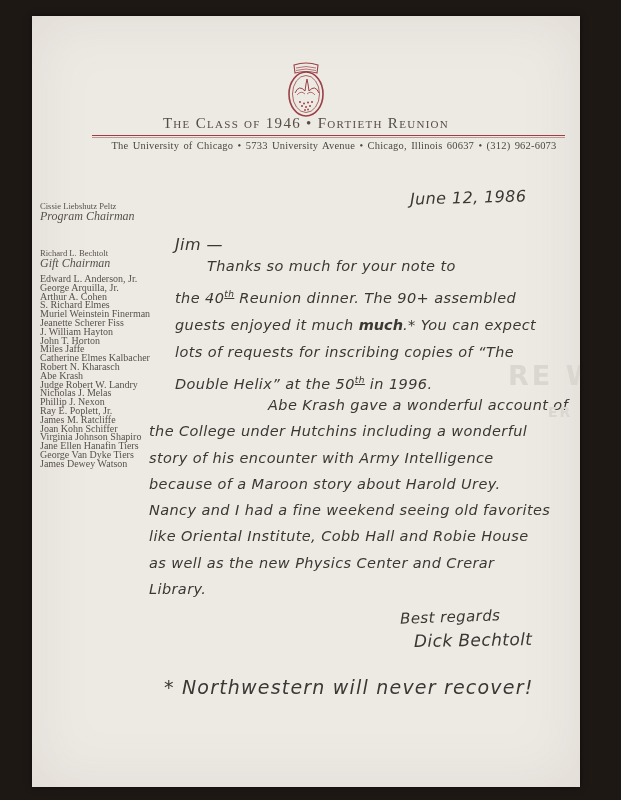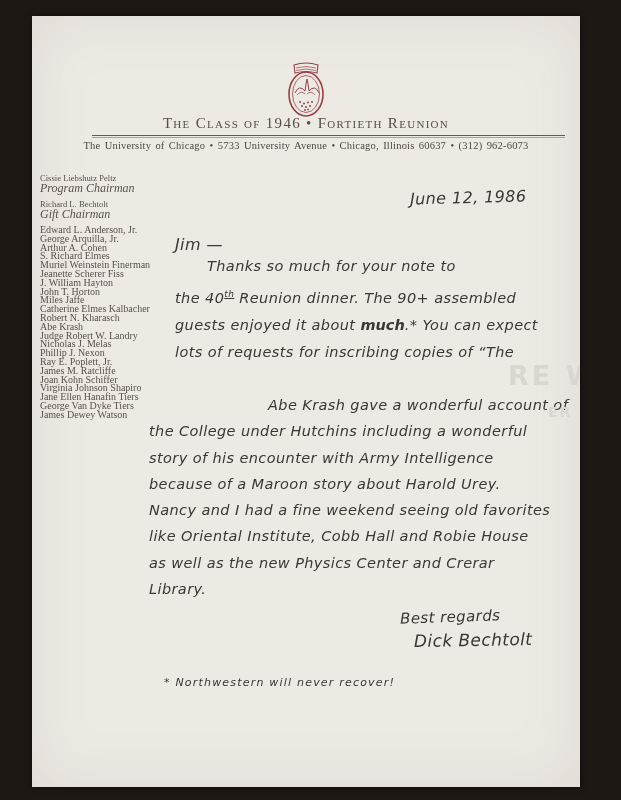--- a/index.html
+++ b/index.html
@@ -22,26 +22,26 @@
     font-family:"Liberation Serif",serif;font-variant:small-caps;
     font-size:15px;letter-spacing:1.3px;color:#544d45;
   }
   .lh-rule{
     position:absolute;top:119px;left:60px;width:473px;height:1px;
     border-top:1.5px solid #9a4146;border-bottom:1px solid #c89496;
   }
   .lh-address{
     position:absolute;top:124px;left:0;width:100%;text-align:center;
     font-family:"Liberation Serif",serif;font-size:10.5px;color:#4c4740;
-    word-spacing:1.5px;letter-spacing:.2px;
+    word-spacing:1.5px;letter-spacing:.2px;padding-left:28px;
   }
   
   .sidebar{position:absolute;left:8px;top:158px;width:132px;color:#57514a;
     font-family:"Liberation Serif",serif;}
-  .chair-block{margin-bottom:7px;}
+  .chair-block{margin-bottom:7px;margin-top:28px;}
   .chair-name{font-size:8.6px;line-height:9.6px;}
   .chair-role{font-size:12px;line-height:9.4px;font-style:italic;}
   .committee-list{margin-top:3px;}
   .committee-name{font-size:10px;line-height:8.8px;white-space:nowrap;}
   
   .hw{
     position:absolute;
     font-family:"DejaVu Sans",sans-serif;font-style:italic;
     color:#3b3733;letter-spacing:.4px;white-space:nowrap;
   }
@@ -49,21 +49,21 @@
   .salutation{left:143px;top:219px;font-size:16px;}
   .p1{left:143px;top:237px;font-size:14.5px;line-height:27.5px;}
   .p1 .hwline:first-child{margin-left:32px;}
   .p2{left:117px;top:376px;font-size:14.5px;line-height:26.3px;}
   .p2 .hwline:first-child{margin-left:119px;}
   .hwline{white-space:nowrap;}
   .sup{font-size:9px;vertical-align:super;text-decoration:underline;}
   .bold{font-weight:bold;letter-spacing:0;text-align:center;}
   .closing{left:368px;top:592px;font-size:15px;transform:rotate(-2deg);}
   .signature{left:382px;top:614px;font-size:17px;transform:rotate(-1deg);}
-  .postscript{left:132px;top:660px;font-size:11px;letter-spacing:1.2px;}
+  .postscript{left:132px;top:660px;font-size:19px;letter-spacing:1.2px;}
   
   .watermark{
     position:absolute;font-family:"DejaVu Sans",sans-serif;font-weight:bold;
     color:#dad6d0;white-space:nowrap;
   }
   .wm1{left:476px;top:344px;font-size:27px;letter-spacing:3px;}
   .wm2{left:516px;top:388px;font-size:14px;letter-spacing:2px;}
 </style>
 </head>
 <body>
@@ -142,24 +142,27 @@
     <div class="hw salutation">Jim —</div>
 
     <div class="hw p1">
       <div class="hwline">
         <span>Thanks so much for your note to</span>
       </div>
       <div class="hwline">
         <span>the 40</span><span class="sup">th</span><span> Reunion dinner.  The 90+ assembled</span>
       </div>
       <div class="hwline">
-        <span>guests enjoyed it about </span><span class="bold">much</span><span>.* You can expect</span>
+        <span>guests enjoyed it much </span><span class="bold">much</span><span>.* You can expect</span>
       </div>
       <div class="hwline">
         <span>lots of requests for inscribing copies of “The</span>
+      </div>
+      <div class="hwline">
+        <span>Double Helix” at the 50</span><span class="sup">th</span><span> in 1996.</span>
       </div>
     </div>
 
     <div class="hw p2">
         <div class="hwline">Abe Krash gave a wonderful account of</div>
         <div class="hwline">the College under Hutchins including a wonderful</div>
         <div class="hwline">story of his encounter with Army Intelligence</div>
         <div class="hwline">because of a Maroon story about Harold Urey.</div>
         <div class="hwline">Nancy and I had a fine weekend seeing old favorites</div>
         <div class="hwline">like Oriental Institute, Cobb Hall and Robie House</div>

